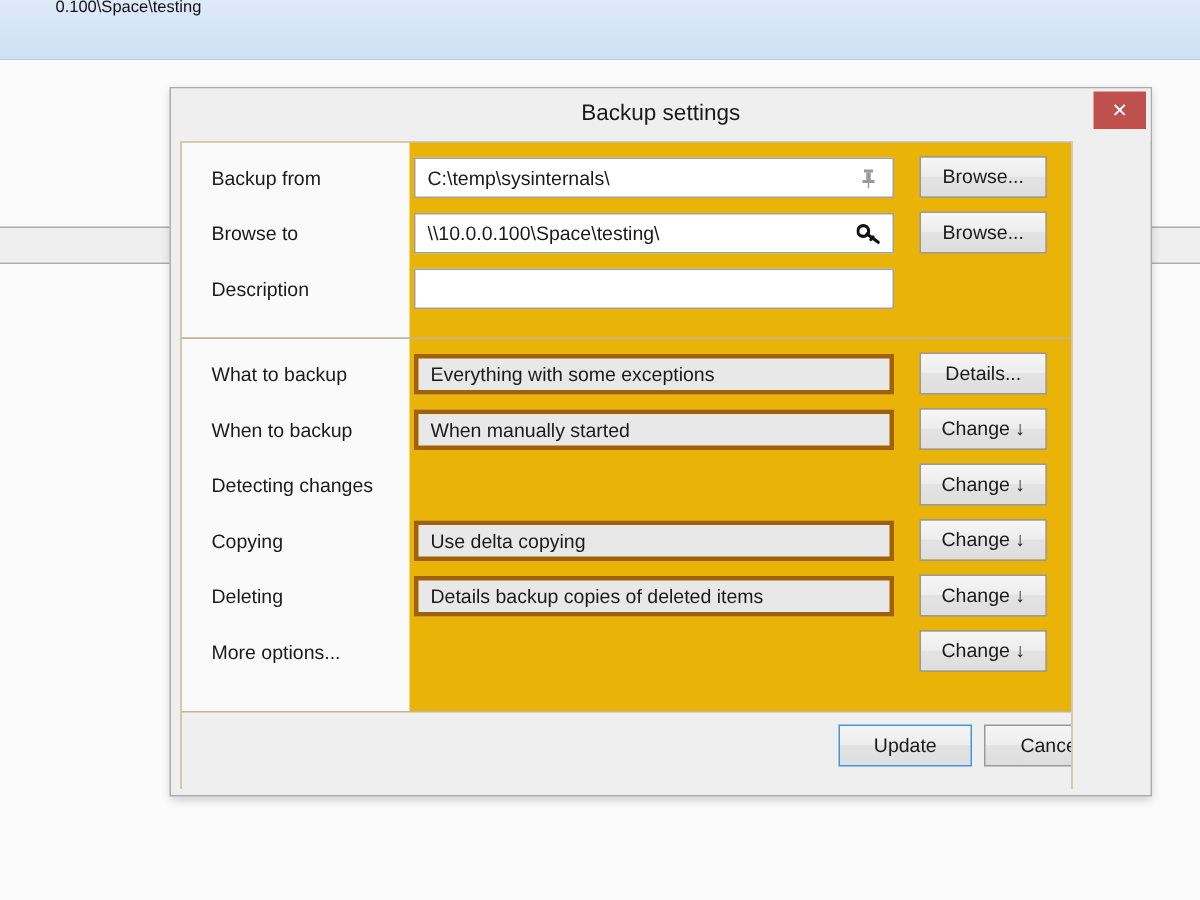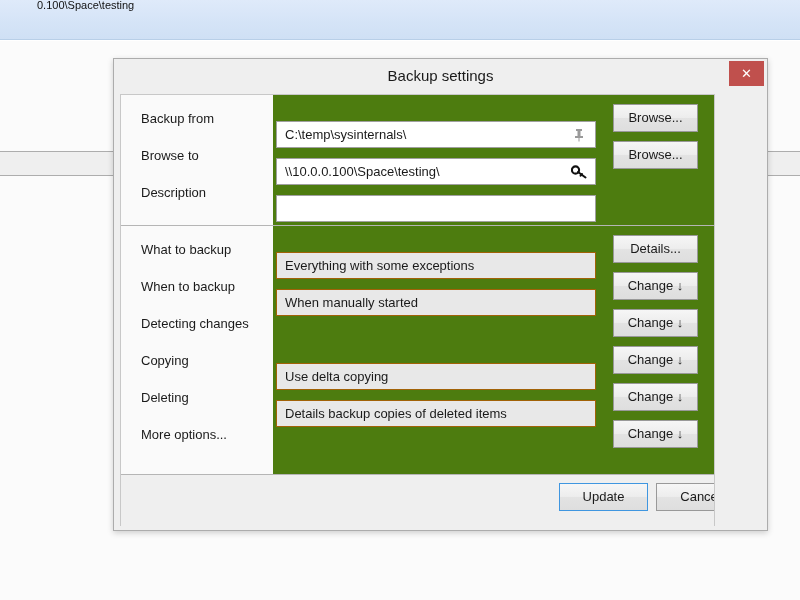--- a/index.html
+++ b/index.html
@@ -63,21 +63,21 @@
     color: #ffffff;
     font-size: 13px; line-height: 25px; text-align: center;
     cursor: pointer;
     padding: 0;
     font-family: "Liberation Sans", sans-serif;
   }
 
   #dialog-body {
     position: absolute; left: 6px; top: 35px;
     width: 595px; height: 432px;
-    background: #4d7c0f;
+    background: #eab308;
     border: 1px solid #c8c8c8;
     border-bottom: none;
     overflow: hidden;
   }
 
   .label-column-bg {
     position: absolute; left: 0; top: 0;
     width: 152px; height: 100%;
     background: #fafafa;
   }
@@ -104,29 +104,29 @@
   .row-label {
     position: absolute; left: 20px; top: 10px;
     font-size: 13px; color: #1a1a1a; white-space: nowrap;
   }
 
   .field {
     position: absolute; left: 155px; top: 4px;
     width: 320px; height: 27px;
     display: flex; align-items: center;
     padding: 0 8px;
-    font-size: 13px; color: #1a1a1a; margin-top: 16px;
+    font-size: 13px; color: #1a1a1a;
   }
   .field.editable {
     background: #ffffff;
     border: 1px solid #a0a0a0;
   }
   .field.readonly {
     background: #e8e8e8;
-    border: 1px solid #a16207;
+    border: 3px solid #a16207;
     align-items: center;
   }
   .field-value { flex: 1 1 auto; white-space: nowrap; overflow: hidden; }
   .field-icon {
     flex: 0 0 auto; width: 16px; height: 16px;
     display: flex; align-items: center; justify-content: center;
   }
 
   .side-button {
     position: absolute; left: 492px; top: 3px;

